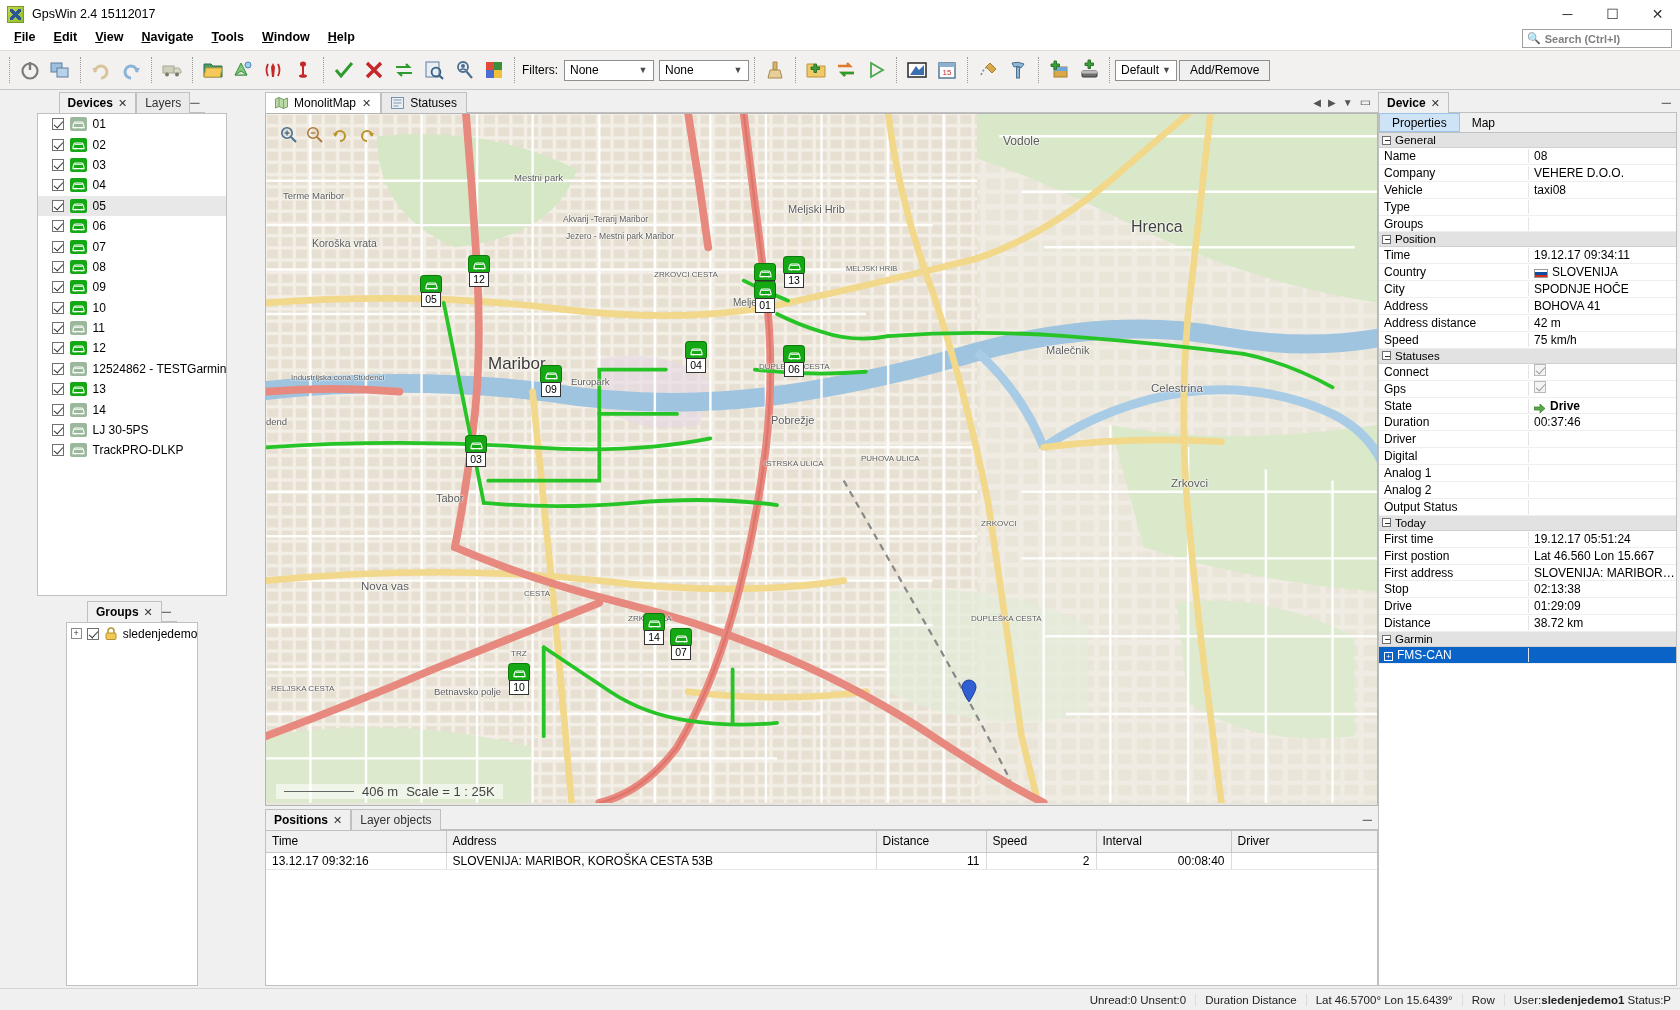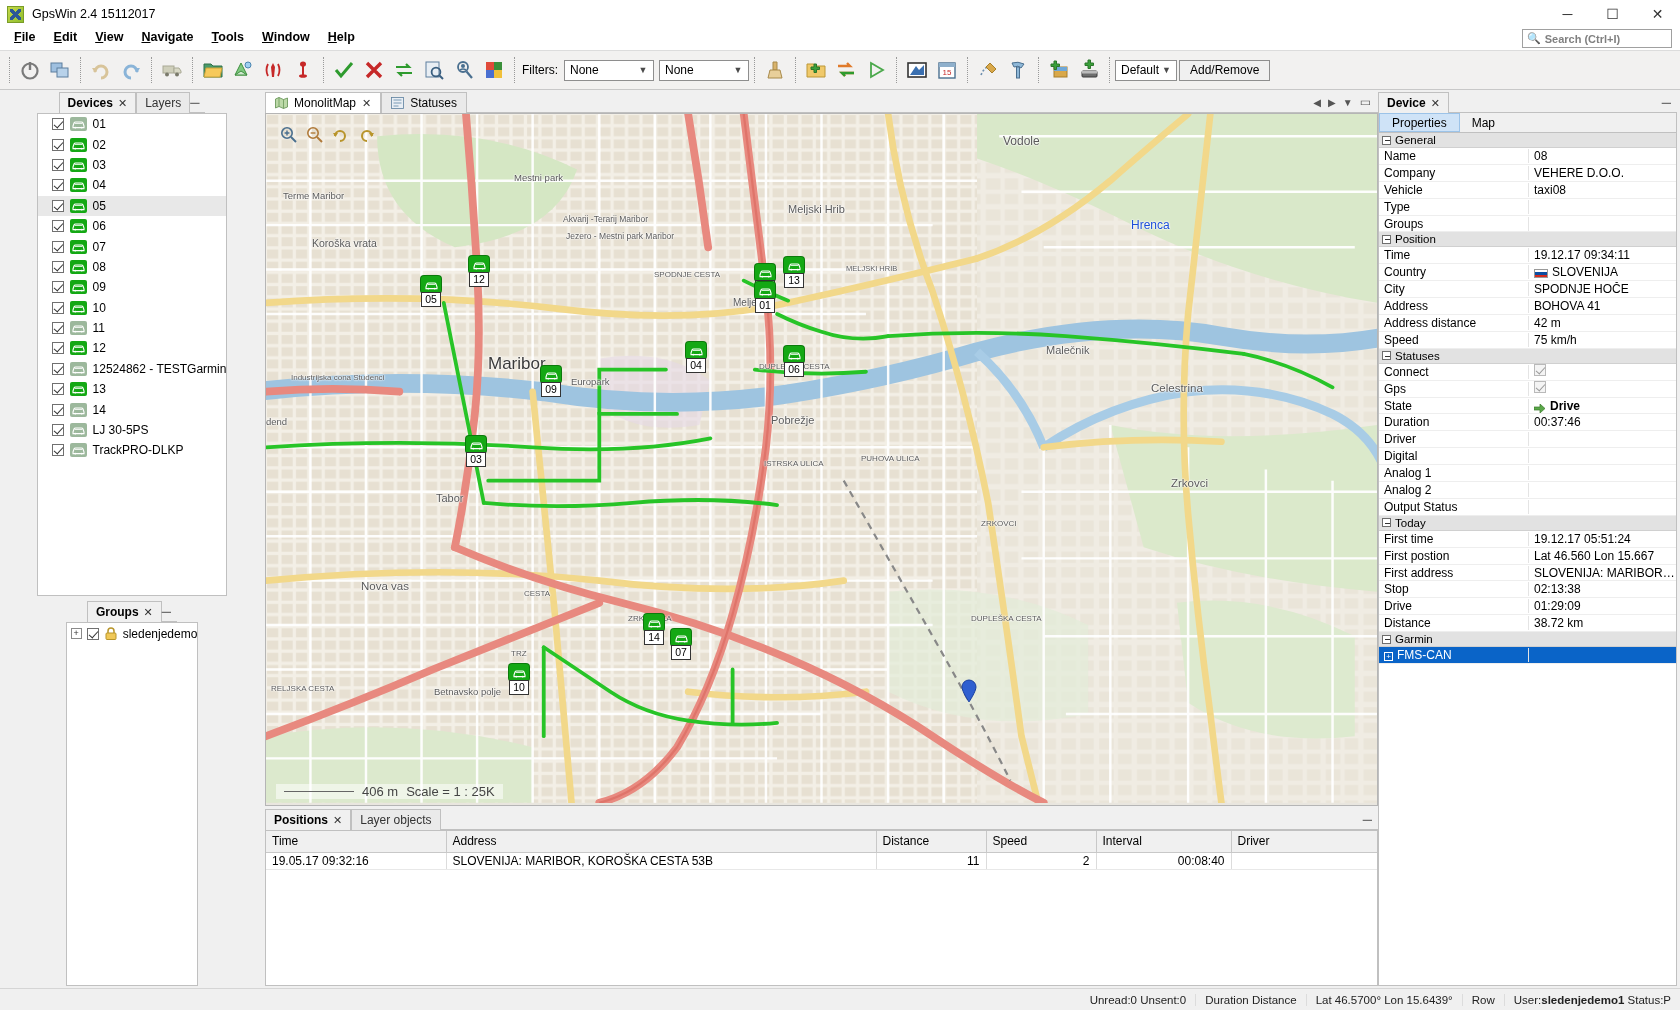--- a/index.html
+++ b/index.html
@@ -757,28 +757,28 @@
             <path d="M380 546 Q420 552 460 548"></path>
             <path d="M420 500 L420 548"></path>
             <path d="M250 480 L250 560"></path>
           </g>
 
           <path d="M520 330 Q560 400 600 470 Q640 540 670 600" fill="none" stroke="#888" stroke-width="2" stroke-dasharray="6 5"></path>
         </svg>
 
         <div id="map-labels">
             <div style="position: absolute; left: 737px; top: 20px; font-size: 12px; color: rgb(90, 90, 90); white-space: nowrap; text-shadow: rgb(255, 255, 255) 0px 0px 2px, rgb(255, 255, 255) 0px 0px 2px, rgb(255, 255, 255) 0px 0px 2px;">Vodole</div>
-            <div style="position: absolute; left: 865px; top: 104px; font-size: 12px; color: #1d4ed8; white-space: nowrap; text-shadow: rgb(255, 255, 255) 0px 0px 2px, rgb(255, 255, 255) 0px 0px 2px, rgb(255, 255, 255) 0px 0px 2px;">Hrenca</div>
+            <div style="position: absolute; left: 865px; top: 104px; font-size: 16px; color: #404040; white-space: nowrap; text-shadow: rgb(255, 255, 255) 0px 0px 2px, rgb(255, 255, 255) 0px 0px 2px, rgb(255, 255, 255) 0px 0px 2px;">Hrenca</div>
             <div style="position: absolute; left: 522px; top: 89px; font-size: 11px; color: rgb(90, 90, 90); white-space: nowrap; text-shadow: rgb(255, 255, 255) 0px 0px 2px, rgb(255, 255, 255) 0px 0px 2px, rgb(255, 255, 255) 0px 0px 2px;">Meljski Hrib</div>
             <div style="position: absolute; left: 248px; top: 58px; font-size: 9.5px; color: rgb(90, 90, 90); white-space: nowrap; text-shadow: rgb(255, 255, 255) 0px 0px 2px, rgb(255, 255, 255) 0px 0px 2px, rgb(255, 255, 255) 0px 0px 2px;">Mestni park</div>
             <div style="position: absolute; left: 17px; top: 76px; font-size: 9.5px; color: rgb(90, 90, 90); white-space: nowrap; text-shadow: rgb(255, 255, 255) 0px 0px 2px, rgb(255, 255, 255) 0px 0px 2px, rgb(255, 255, 255) 0px 0px 2px;">Terme Maribor</div>
             <div style="position: absolute; left: 46px; top: 123px; font-size: 10.5px; color: rgb(90, 90, 90); white-space: nowrap; text-shadow: rgb(255, 255, 255) 0px 0px 2px, rgb(255, 255, 255) 0px 0px 2px, rgb(255, 255, 255) 0px 0px 2px;">Koroška vrata</div>
             <div style="position: absolute; left: 297px; top: 100px; font-size: 8.5px; color: rgb(90, 90, 90); white-space: nowrap; text-shadow: rgb(255, 255, 255) 0px 0px 2px, rgb(255, 255, 255) 0px 0px 2px, rgb(255, 255, 255) 0px 0px 2px;">Akvarij -Terarij Maribor</div>
             <div style="position: absolute; left: 300px; top: 117px; font-size: 8.5px; color: rgb(90, 90, 90); white-space: nowrap; text-shadow: rgb(255, 255, 255) 0px 0px 2px, rgb(255, 255, 255) 0px 0px 2px, rgb(255, 255, 255) 0px 0px 2px;">Jezero - Mestni park Maribor</div>
-            <div style="position: absolute; left: 388px; top: 156px; font-size: 8px; color: rgb(90, 90, 90); white-space: nowrap; text-shadow: rgb(255, 255, 255) 0px 0px 2px, rgb(255, 255, 255) 0px 0px 2px, rgb(255, 255, 255) 0px 0px 2px;">SPODNJE CESTA</div>
+            <div style="position: absolute; left: 388px; top: 156px; font-size: 8px; color: rgb(90, 90, 90); white-space: nowrap; text-shadow: rgb(255, 255, 255) 0px 0px 2px, rgb(255, 255, 255) 0px 0px 2px, rgb(255, 255, 255) 0px 0px 2px;">ZRKOVCI CESTA</div>
             <div style="position: absolute; left: 444px; top: 183px; font-size: 10px; color: rgb(90, 90, 90); white-space: nowrap; text-shadow: rgb(255, 255, 255) 0px 0px 2px, rgb(255, 255, 255) 0px 0px 2px, rgb(255, 255, 255) 0px 0px 2px; margin-left: 23px;">Melje</div>
             <div style="position: absolute; left: 780px; top: 230px; font-size: 11px; color: rgb(90, 90, 90); white-space: nowrap; text-shadow: rgb(255, 255, 255) 0px 0px 2px, rgb(255, 255, 255) 0px 0px 2px, rgb(255, 255, 255) 0px 0px 2px;">Malečnik</div>
             <div style="position: absolute; left: 885px; top: 268px; font-size: 11.5px; color: rgb(90, 90, 90); white-space: nowrap; text-shadow: rgb(255, 255, 255) 0px 0px 2px, rgb(255, 255, 255) 0px 0px 2px, rgb(255, 255, 255) 0px 0px 2px;">Celestrina</div>
             <div style="position: absolute; left: 222px; top: 240px; font-size: 17px; color: rgb(58, 58, 58); white-space: nowrap; text-shadow: rgb(255, 255, 255) 0px 0px 2px, rgb(255, 255, 255) 0px 0px 2px, rgb(255, 255, 255) 0px 0px 2px;">Maribor</div>
             <div style="position: absolute; left: 25px; top: 259px; font-size: 8px; color: rgb(90, 90, 90); white-space: nowrap; text-shadow: rgb(255, 255, 255) 0px 0px 2px, rgb(255, 255, 255) 0px 0px 2px, rgb(255, 255, 255) 0px 0px 2px;">Industrijska cona Studenci</div>
             <div style="position: absolute; left: 305px; top: 262px; font-size: 9.5px; color: rgb(90, 90, 90); white-space: nowrap; text-shadow: rgb(255, 255, 255) 0px 0px 2px, rgb(255, 255, 255) 0px 0px 2px, rgb(255, 255, 255) 0px 0px 2px;">Europark</div>
             <div style="position: absolute; left: 493px; top: 248px; font-size: 8px; color: rgb(90, 90, 90); white-space: nowrap; text-shadow: rgb(255, 255, 255) 0px 0px 2px, rgb(255, 255, 255) 0px 0px 2px, rgb(255, 255, 255) 0px 0px 2px;">DUPLEŠKA CESTA</div>
             <div style="position: absolute; left: 505px; top: 300px; font-size: 11px; color: rgb(90, 90, 90); white-space: nowrap; text-shadow: rgb(255, 255, 255) 0px 0px 2px, rgb(255, 255, 255) 0px 0px 2px, rgb(255, 255, 255) 0px 0px 2px;">Pobrežje</div>
             <div style="position: absolute; left: 498px; top: 345px; font-size: 8px; color: rgb(90, 90, 90); white-space: nowrap; text-shadow: rgb(255, 255, 255) 0px 0px 2px, rgb(255, 255, 255) 0px 0px 2px, rgb(255, 255, 255) 0px 0px 2px;">ISTRSKA ULICA</div>
             <div style="position: absolute; left: 595px; top: 340px; font-size: 8px; color: rgb(90, 90, 90); white-space: nowrap; text-shadow: rgb(255, 255, 255) 0px 0px 2px, rgb(255, 255, 255) 0px 0px 2px, rgb(255, 255, 255) 0px 0px 2px;">PUHOVA ULICA</div>
@@ -1001,21 +1001,21 @@
                   <th>Time</th>
                   <th>Address</th>
                   <th>Distance</th>
                   <th>Speed</th>
                   <th>Interval</th>
                   <th>Driver</th>
                 </tr>
               </thead>
             <tbody id="pos-body">
                 <tr>
-                  <td>19.05.17 09:32:16</td>
+                  <td>13.12.17 09:32:16</td>
                   <td>SLOVENIJA: MARIBOR, KOROŠKA CESTA 53B</td>
                   <td class="num">11</td>
                   <td class="num">2</td>
                   <td class="num">00:08:40</td>
                   <td></td>
                 </tr>
               </tbody>
           </table>
         </div>
       </div>

